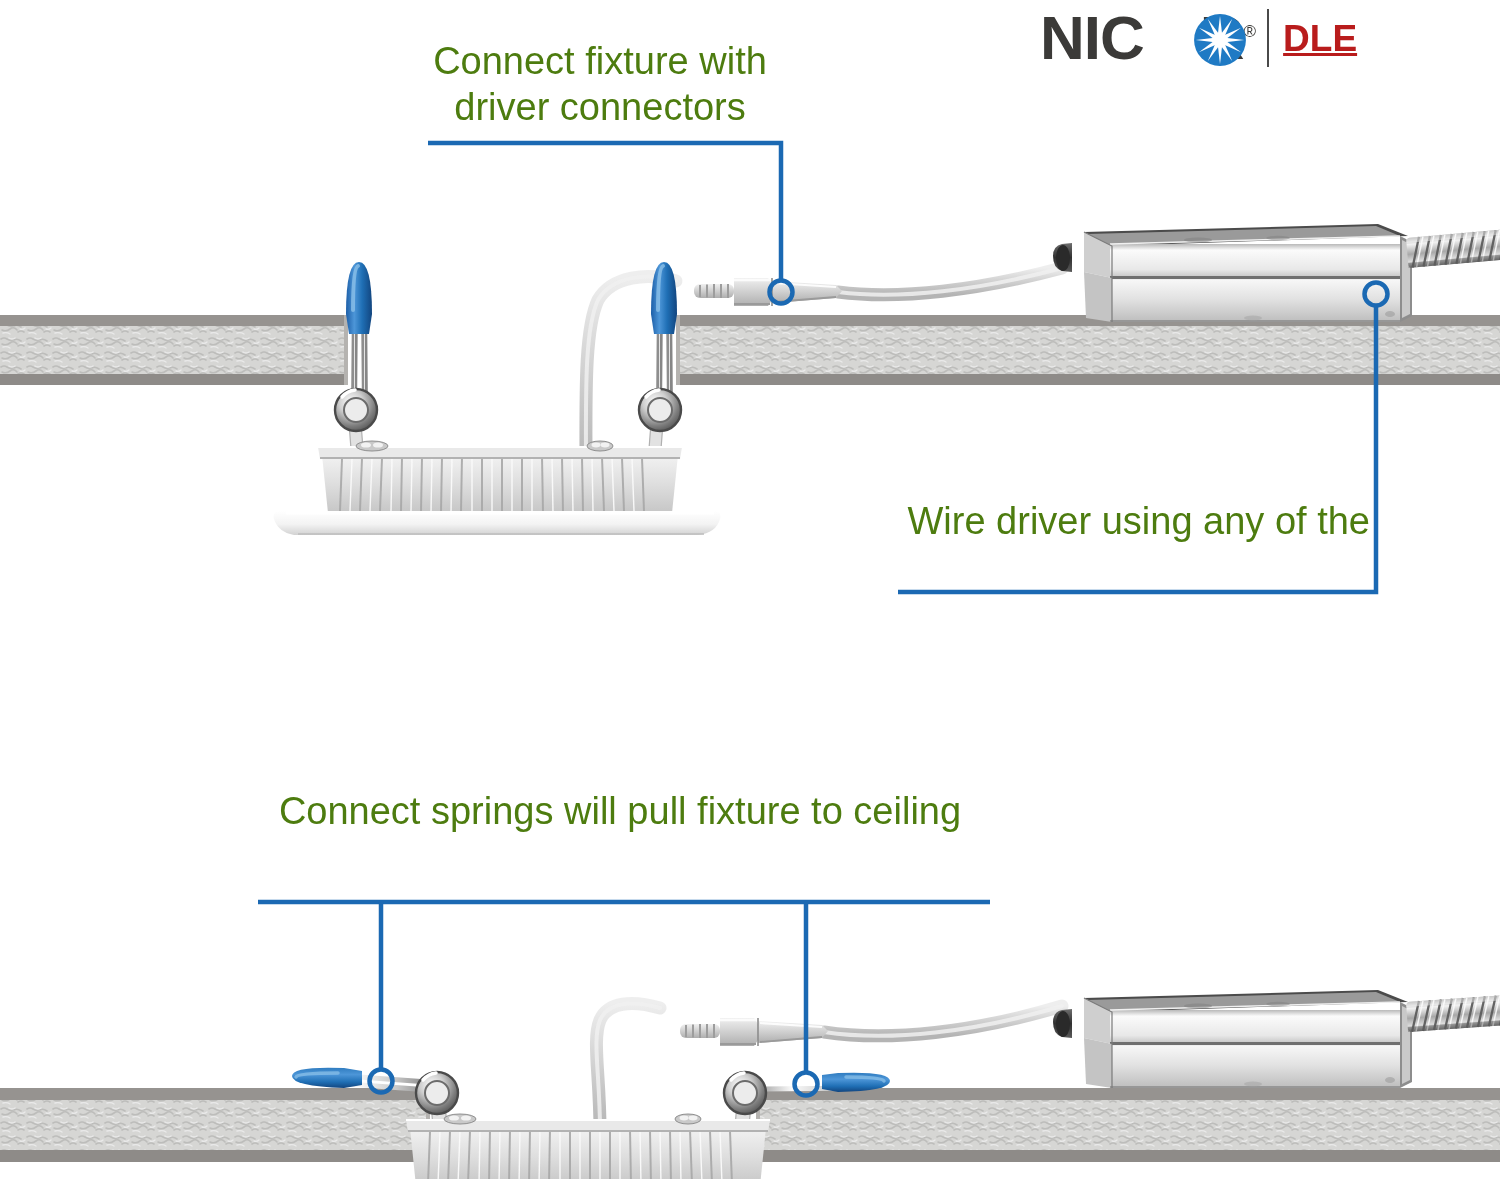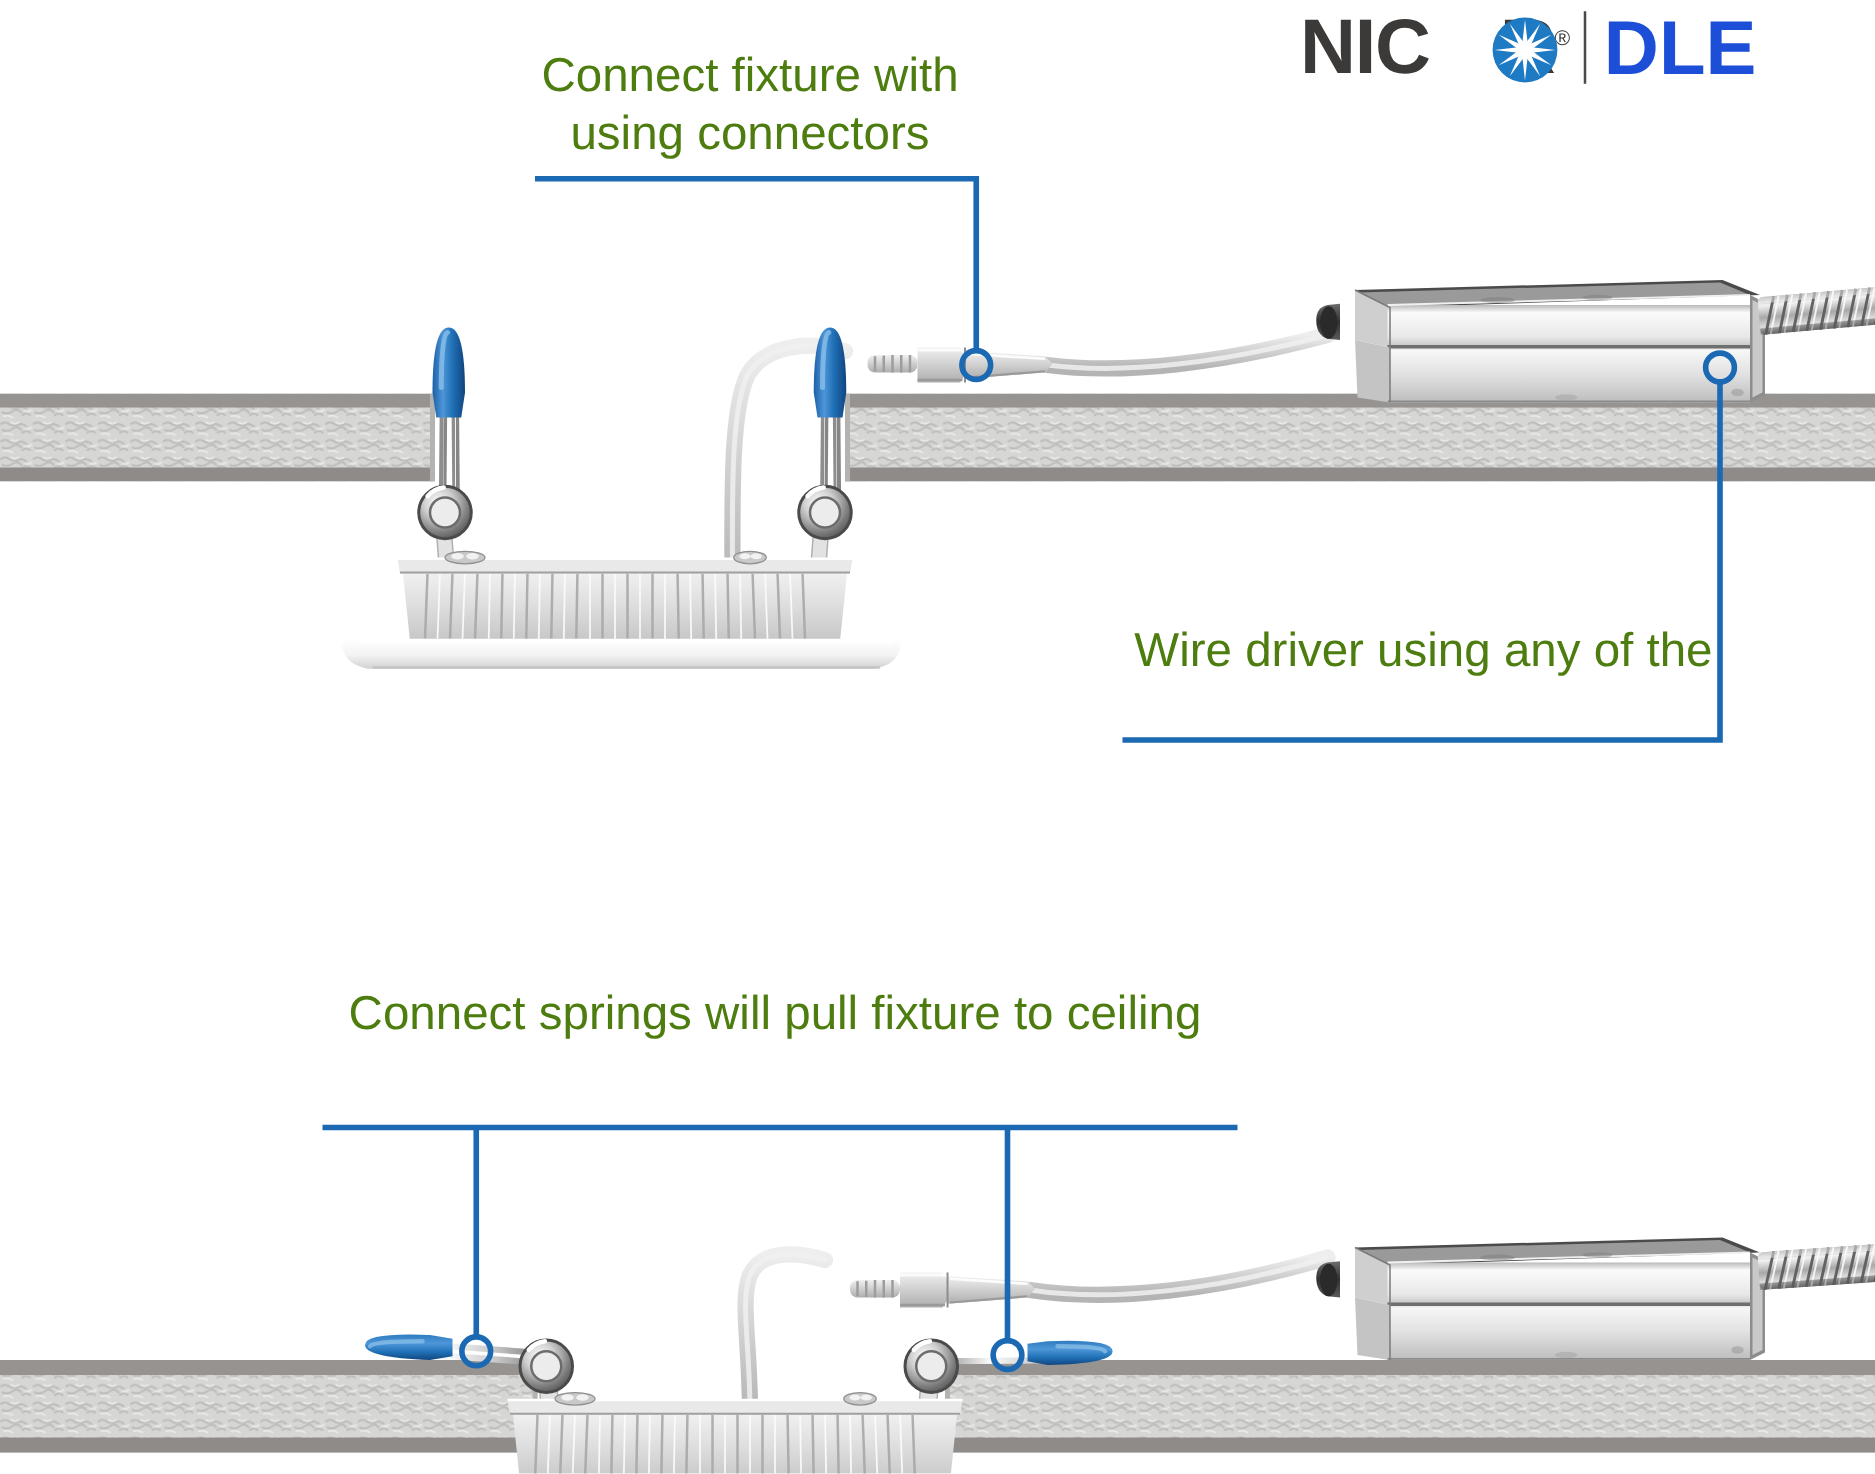--- a/index.html
+++ b/index.html
@@ -47,24 +47,25 @@
     color: #3b3a38;
   }
   .logo-div {
     width: 2px; height: 58px;
     background: #4a4a4a;
     margin: 0 14px 0 12px;
   }
   .logo-dle {
     font-family: "Liberation Sans", sans-serif;
     font-weight: bold;
-    font-size: 61px;
+    font-size: 37px;
     letter-spacing: 0px;
-    color: #1d4ed8;
+    color: #b91c1c;
     line-height: 1;
+    text-decoration: underline;
   }
 
   
   .callout {
     position: absolute;
     color: #4d7c0f;
     font-size: 38px;
     line-height: 1.22;
     white-space: nowrap;
   }
@@ -105,21 +106,21 @@
           <circle cx="50" cy="50" r="11"></circle>
         </g>
       </svg>
     </div>
     <div class="logo-div"></div>
     <div class="logo-dle">DLE</div>
   </div>
 
   <div class="callout c-center" style="left:400px; top:38px; width:400px;">
     <div>Connect fixture with</div>
-    <div>using connectors</div>
+    <div>driver connectors</div>
   </div>
 
   <div class="callout c-right" style="left:860px; top:498px; width:510px;text-align:right;">
     <div>Wire driver using any of the</div>
   </div>
 
   <div class="callout c-center" style="left:235px; top:788px; width:770px;">
     <div>Connect springs will pull fixture to ceiling</div>
   </div>
 

